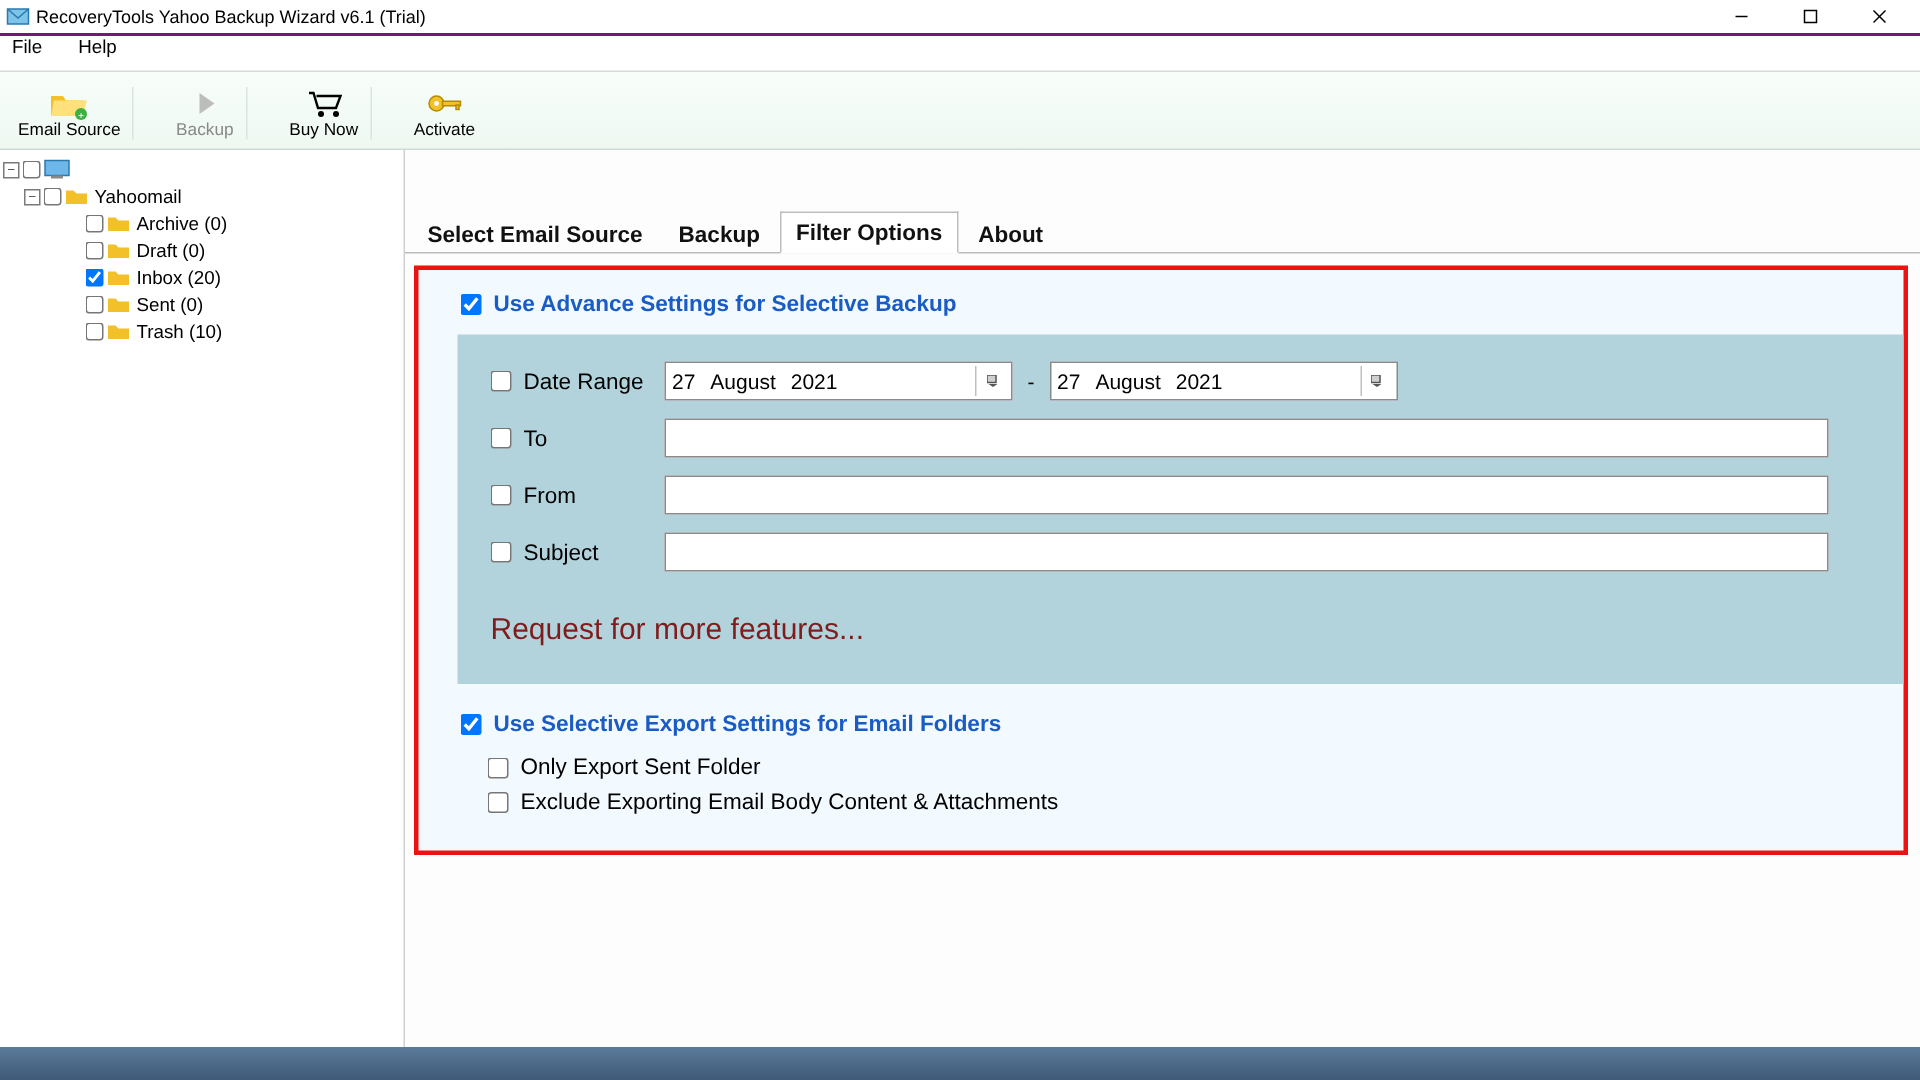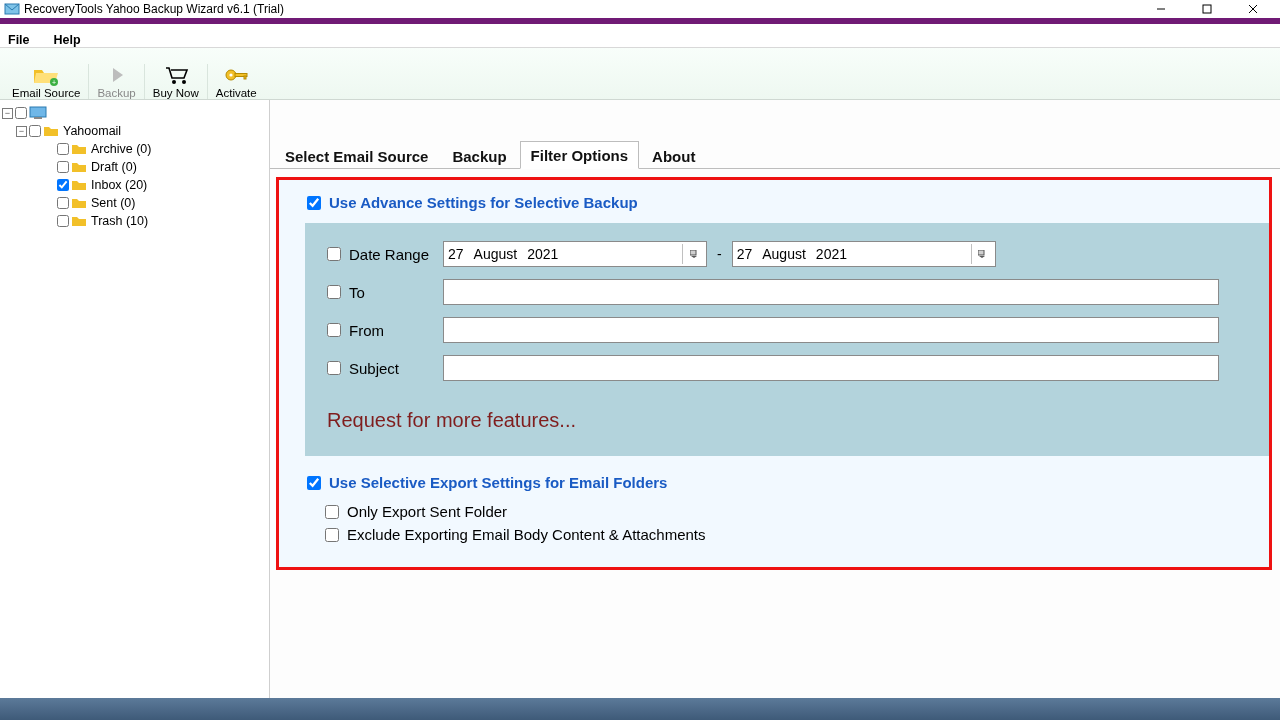--- a/index.html
+++ b/index.html
@@ -1,32 +1,32 @@
 <!DOCTYPE html>
 <html><head>
 <meta charset="utf-8">
 <style>
   * { box-sizing: border-box; margin: 0; padding: 0; font-family: "Segoe UI", Tahoma, sans-serif; }
   html, body { width: 1280px; height: 720px; background: #fff; overflow: hidden; }
 
   
-  .titlebar { height: 24px; background: #fff; border-bottom: 6px solid #701a75; display: flex; align-items: center; padding: 0 4px; justify-content: space-between; }
+  .titlebar { height: 24px; background: #fff; border-bottom: 2px solid #701a75; display: flex; align-items: center; padding: 0 4px; justify-content: space-between; }
   .titlebar-left { display: flex; align-items: center; gap: 4px; }
   .titlebar-icon { width: 16px; height: 16px; display: flex; align-items: center; justify-content: center; }
   .titlebar-text { font-size: 12px; color: #000; }
   .titlebar-right { display: flex; align-items: center; }
   .win-btn { width: 46px; height: 24px; display: flex; align-items: center; justify-content: center; font-size: 12px; color: #000; }
   .win-btn svg { width: 10px; height: 10px; }
 
   
-  .menubar { height: 24px; background: #fff; border-bottom: 1px solid #d8d8d8; display: flex; align-items: flex-end; padding: 0 8px; gap: 24px; font-weight: bold; }
+  .menubar { height: 24px; background: #fff; border-bottom: 1px solid #d8d8d8; display: flex; align-items: flex-start; padding: 0 8px; gap: 24px; }
   .menuitem { font-size: 12.5px; color: #000; }
 
   
-  .toolbar { height: 52px; background: linear-gradient(#f8fefa,#eef8f1); border-bottom: 1px solid #cfd8d2; display: flex; align-items: flex-end; padding: 4px 4px 0 4px; }
+  .toolbar { height: 52px; background: linear-gradient(#f8fefa,#eef8f1); border-bottom: 1px solid #cfd8d2; display: flex; align-items: center; padding: 4px 4px 0 4px; gap: 20px; }
   .tool-btn { display: flex; flex-direction: column; align-items: center; justify-content: center; padding: 0 8px; font-size: 11.5px; color: #000; gap: 1px; border-right: 1px solid #d9e5dd; }
   .tool-btn:last-child { border-right: none; }
   .tool-btn .ic { width: 28px; height: 22px; display: flex; align-items: center; justify-content: center; }
   .tool-btn.disabled { color: #888; }
 
   
   .main { display: flex; height: calc(720px - 24px - 24px - 52px - 22px); }
   .sidebar { width: 270px; background: #fff; border-right: 1px solid #cfcfcf; padding: 4px 2px; font-size: 12.5px; overflow: hidden; }
   .content { flex: 1; background: #fdfdfd; position: relative; }
 
@@ -47,21 +47,21 @@
   .tab.active { background: #fff; border: 1px solid #bdbdbd; border-bottom: 1px solid #fff; }
 
   
   .panel-wrap { padding: 8px 8px 8px 6px; }
   .red-box { border: 3px solid #e11; padding: 14px 0 18px 0; background: #f2f9ff; }
   .section-head { display: flex; align-items: center; gap: 8px; padding: 0 28px 12px 28px; font-size: 15px; font-weight: 700; color: #1a5bc4; }
   .cb { width: 14px; height: 14px; }
   .adv-box { background: #b3d3dc; margin: 0 0 18px 26px; padding: 18px 22px 24px 22px; }
   .row { display: flex; align-items: center; margin-bottom: 12px; }
   .row .lbl { display: flex; align-items: center; gap: 8px; width: 116px; font-size: 15px; color: #000; }
-  .date-input { width: 264px; height: 26px; background: #fff; border: 1px solid #8a8a8a; display: flex; align-items: center; padding: 0 4px; font-size: 14px; gap: 10px; position: relative; }
+  .date-input { width: 232px; height: 26px; background: #fff; border: 1px solid #8a8a8a; display: flex; align-items: center; padding: 0 4px; font-size: 14px; gap: 10px; position: relative; }
   .date-drop { position: absolute; right: 2px; top: 2px; width: 22px; height: 20px; display: flex; align-items: center; justify-content: center; border-left: 1px solid #c0c0c0; }
   .date-drop svg { width: 8px; height: 8px; }
   .dash { padding: 0 10px; font-size: 14px; }
   .text-input { flex: 1; max-width: 776px; height: 26px; background: #fff; border: 1px solid #8a8a8a; }
   .more-link { font-size: 20px; color: #7f1d1d; font-weight: 500; padding-top: 18px; }
   .export-opts { padding: 4px 28px 0 46px; }
   .export-opts .opt { display: flex; align-items: center; gap: 8px; font-size: 15px; color: #000; margin-bottom: 6px; }
 
   
   .statusbar { height: 22px; background: linear-gradient(#5c7a99,#3e5a78); width: 100%; }

